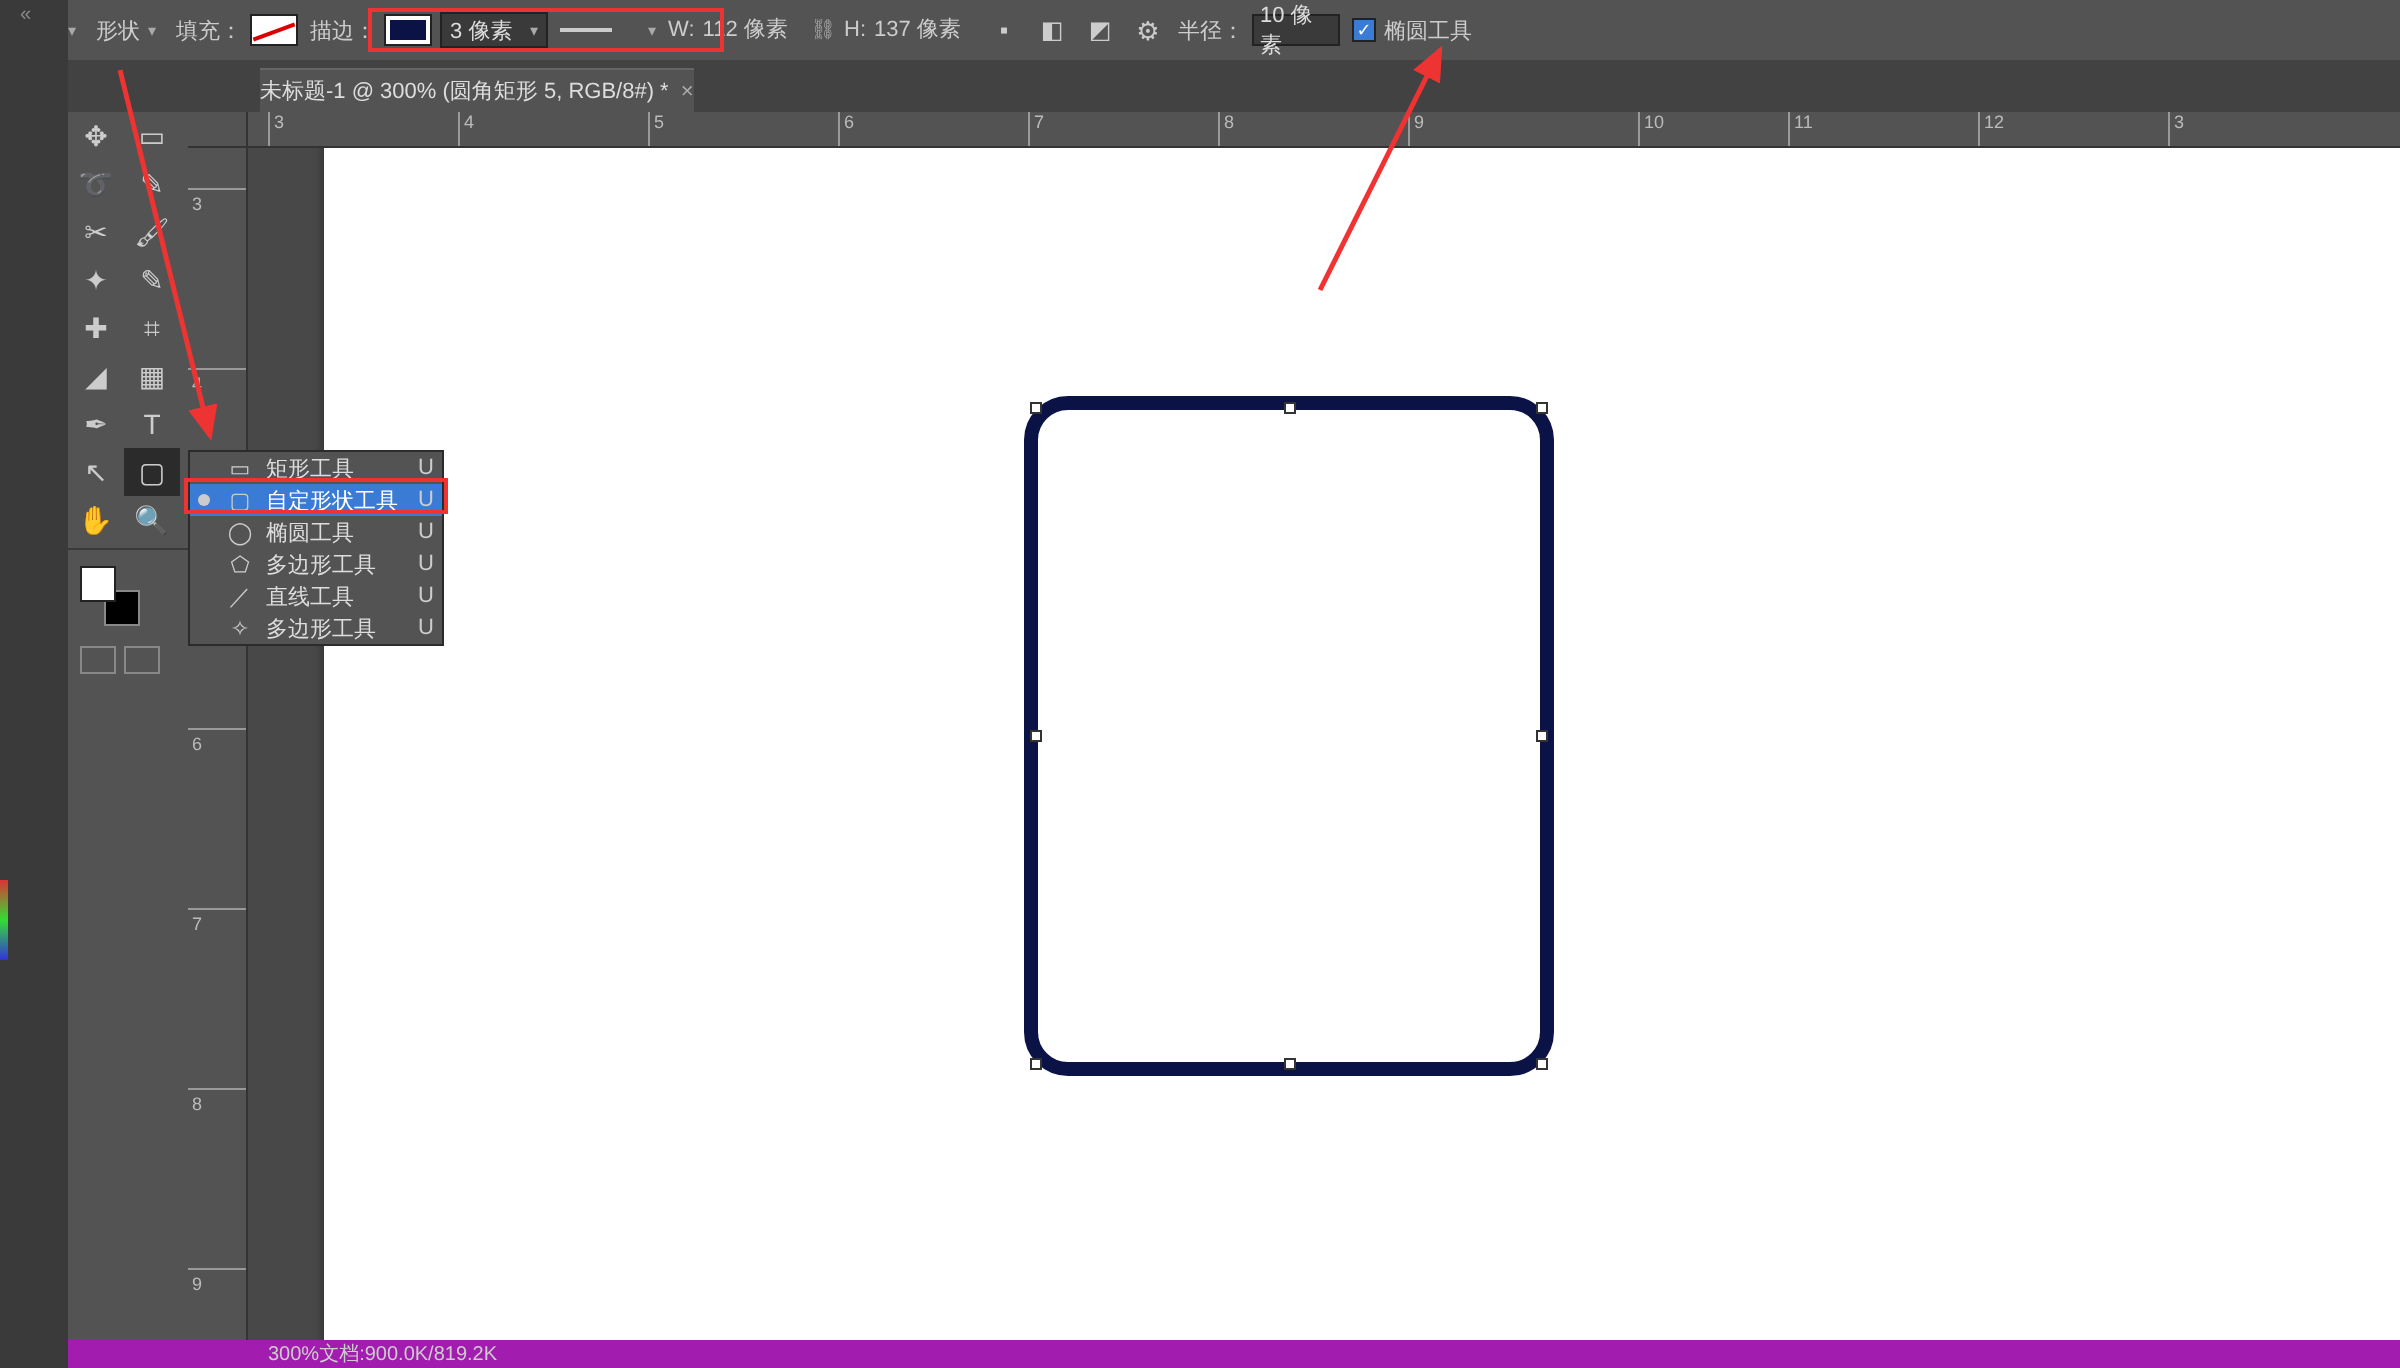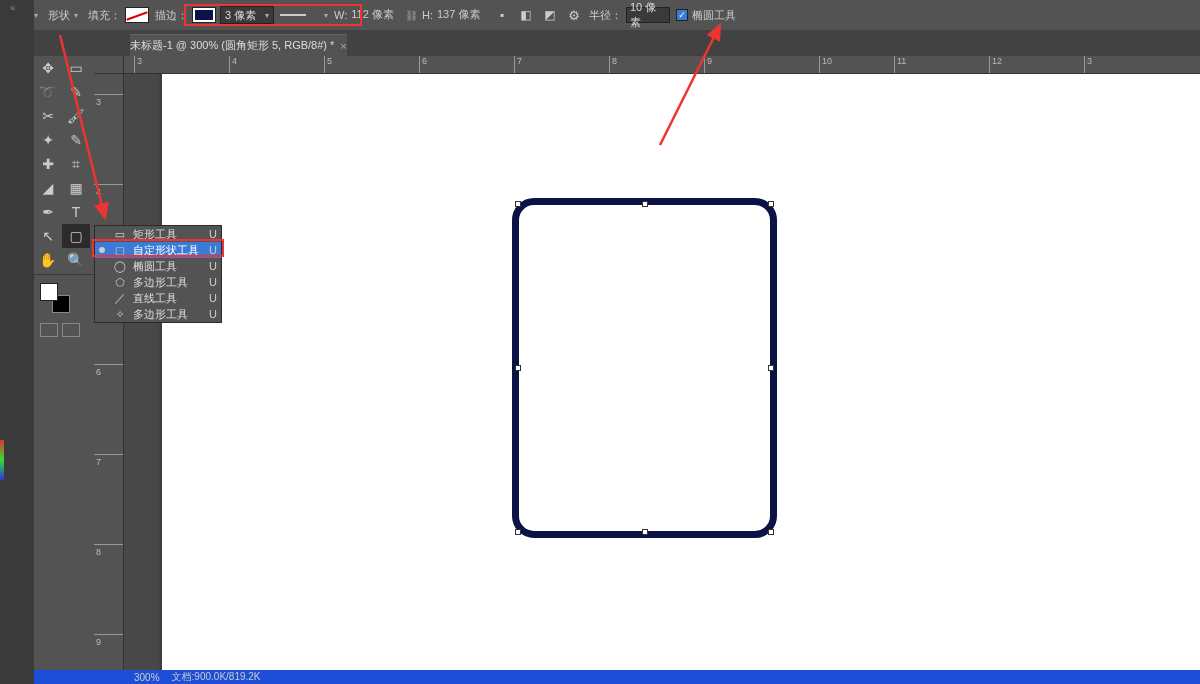--- a/index.html
+++ b/index.html
@@ -69,21 +69,21 @@
 .flyout .mi .ic { width:14px; text-align:center; color:#ccc; font-size:11px; }
 .flyout .mi .sc { margin-left:auto; color:#ccc; }
 .flyout .mi.sel { background:#3a7bd5; color:#fff; }
 .flyout .mi .dot { width:6px; height:6px; background:#ccc; border-radius:50%; margin-right:2px; }
 .flyout-hilite { position:absolute; left:92px; top:239px; width:132px; height:18px; border:2px solid #e33; z-index:55; pointer-events:none; }
 
 
 .arrow { position:absolute; pointer-events:none; z-index:60; }
 
 
-.statusbar { position:absolute; left:34px; right:0; bottom:0; height:14px; background:#1d4ed8; display:flex; align-items:center; gap:12px; padding-left:100px; color:#ccc; font-size:10px; }
+.statusbar { position:absolute; left:34px; right:0; bottom:0; height:14px; background:#a21caf; display:flex; align-items:center; gap:0; padding-left:100px; color:#ccc; font-size:10px; }
 
 
 .edge { position:absolute; left:0; top:0; width:34px; bottom:0; background:#3a3a3a; }
 .edge .collapse { position:absolute; top:2px; left:10px; color:#888; font-size:10px; }
 .edge .accent { position:absolute; left:0; top:440px; width:4px; height:40px; background:linear-gradient(#d33,#3d3,#33d); }
 </style>
 </head>
 <body>
 
 <div class="optbar">

